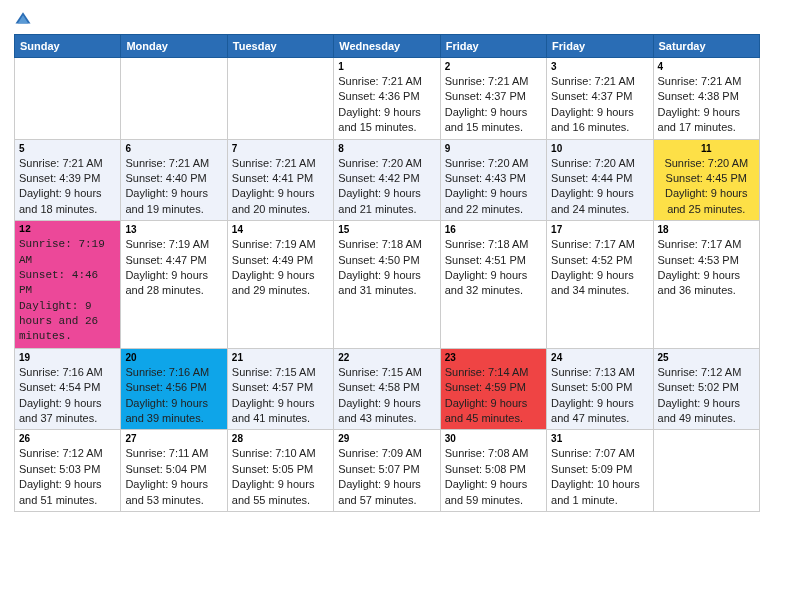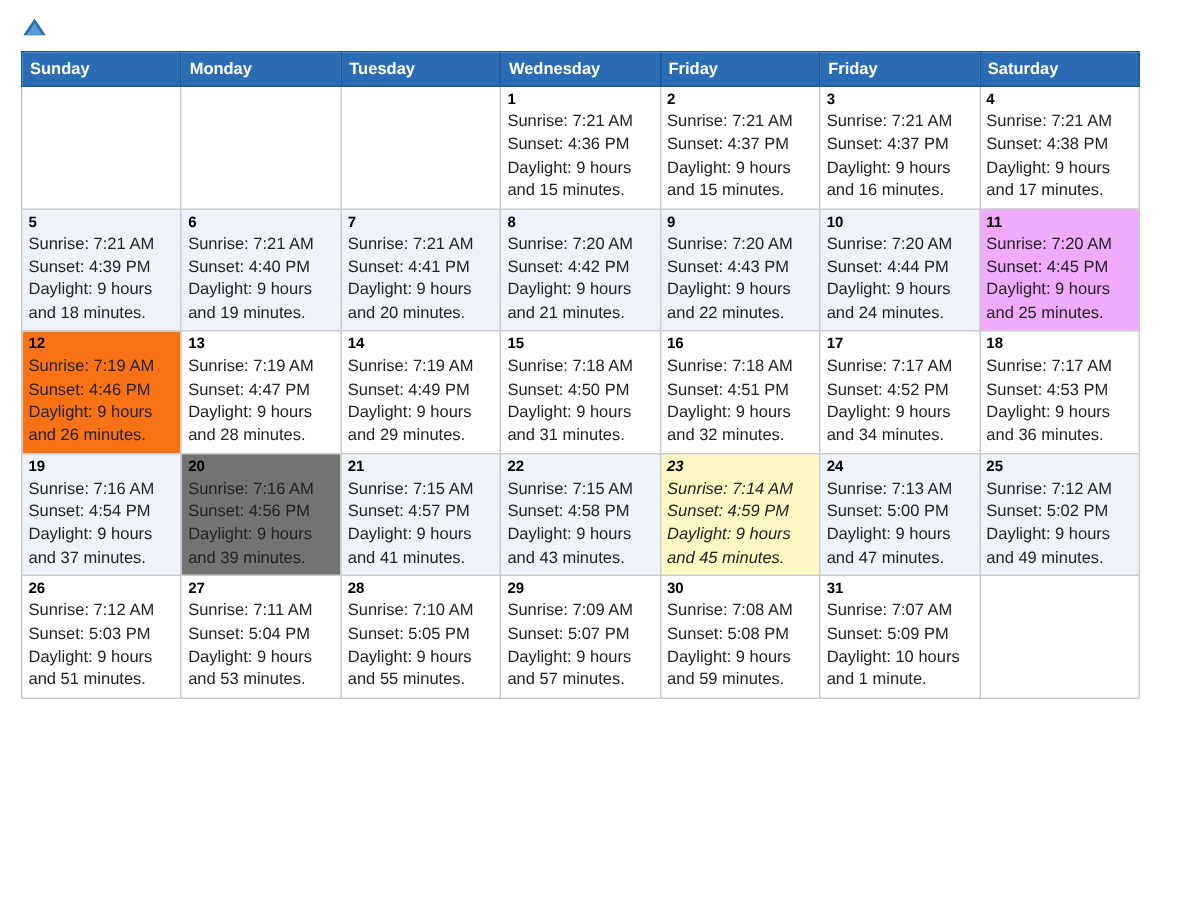--- a/index.html
+++ b/index.html
@@ -172,27 +172,27 @@
         <span class="day-info">Sunrise: 7:20 AM<br>Sunset: 4:42 PM<br>Daylight: 9 hours and 21 minutes.</span>
       </td>
           <td style="background-color: rgb(238, 242, 250);">
         <span class="day-num">9</span>
         <span class="day-info">Sunrise: 7:20 AM<br>Sunset: 4:43 PM<br>Daylight: 9 hours and 22 minutes.</span>
       </td>
           <td style="background-color: rgb(238, 242, 250);">
         <span class="day-num">10</span>
         <span class="day-info">Sunrise: 7:20 AM<br>Sunset: 4:44 PM<br>Daylight: 9 hours and 24 minutes.</span>
       </td>
-          <td style="background-color: #f0abfc;">
+          <td style="background-color: #fde047; text-align: center;">
         <span class="day-num">11</span>
         <span class="day-info">Sunrise: 7:20 AM<br>Sunset: 4:45 PM<br>Daylight: 9 hours and 25 minutes.</span>
       </td>
         </tr>
         <tr>
-          <td style="background-color: #f97316;">
+          <td style="background-color: #ec4899; font-family: Liberation Mono, monospace;">
         <span class="day-num">12</span>
         <span class="day-info">Sunrise: 7:19 AM<br>Sunset: 4:46 PM<br>Daylight: 9 hours and 26 minutes.</span>
       </td>
           <td style="background-color: rgb(255, 255, 255);">
         <span class="day-num">13</span>
         <span class="day-info">Sunrise: 7:19 AM<br>Sunset: 4:47 PM<br>Daylight: 9 hours and 28 minutes.</span>
       </td>
           <td style="background-color: rgb(255, 255, 255);">
         <span class="day-num">14</span>
         <span class="day-info">Sunrise: 7:19 AM<br>Sunset: 4:49 PM<br>Daylight: 9 hours and 29 minutes.</span>
@@ -212,33 +212,33 @@
           <td style="background-color: rgb(255, 255, 255);">
         <span class="day-num">18</span>
         <span class="day-info">Sunrise: 7:17 AM<br>Sunset: 4:53 PM<br>Daylight: 9 hours and 36 minutes.</span>
       </td>
         </tr>
         <tr>
           <td style="background-color: rgb(238, 242, 250);">
         <span class="day-num">19</span>
         <span class="day-info">Sunrise: 7:16 AM<br>Sunset: 4:54 PM<br>Daylight: 9 hours and 37 minutes.</span>
       </td>
-          <td style="background-color: #737373;">
+          <td style="background-color: #0ea5e9;">
         <span class="day-num">20</span>
         <span class="day-info">Sunrise: 7:16 AM<br>Sunset: 4:56 PM<br>Daylight: 9 hours and 39 minutes.</span>
       </td>
           <td style="background-color: rgb(238, 242, 250);">
         <span class="day-num">21</span>
         <span class="day-info">Sunrise: 7:15 AM<br>Sunset: 4:57 PM<br>Daylight: 9 hours and 41 minutes.</span>
       </td>
           <td style="background-color: rgb(238, 242, 250);">
         <span class="day-num">22</span>
         <span class="day-info">Sunrise: 7:15 AM<br>Sunset: 4:58 PM<br>Daylight: 9 hours and 43 minutes.</span>
       </td>
-          <td style="background-color: #fef9c3; font-style: italic;">
+          <td style="background-color: #ef4444;">
         <span class="day-num">23</span>
         <span class="day-info">Sunrise: 7:14 AM<br>Sunset: 4:59 PM<br>Daylight: 9 hours and 45 minutes.</span>
       </td>
           <td style="background-color: rgb(238, 242, 250);">
         <span class="day-num">24</span>
         <span class="day-info">Sunrise: 7:13 AM<br>Sunset: 5:00 PM<br>Daylight: 9 hours and 47 minutes.</span>
       </td>
           <td style="background-color: rgb(238, 242, 250);">
         <span class="day-num">25</span>
         <span class="day-info">Sunrise: 7:12 AM<br>Sunset: 5:02 PM<br>Daylight: 9 hours and 49 minutes.</span>

